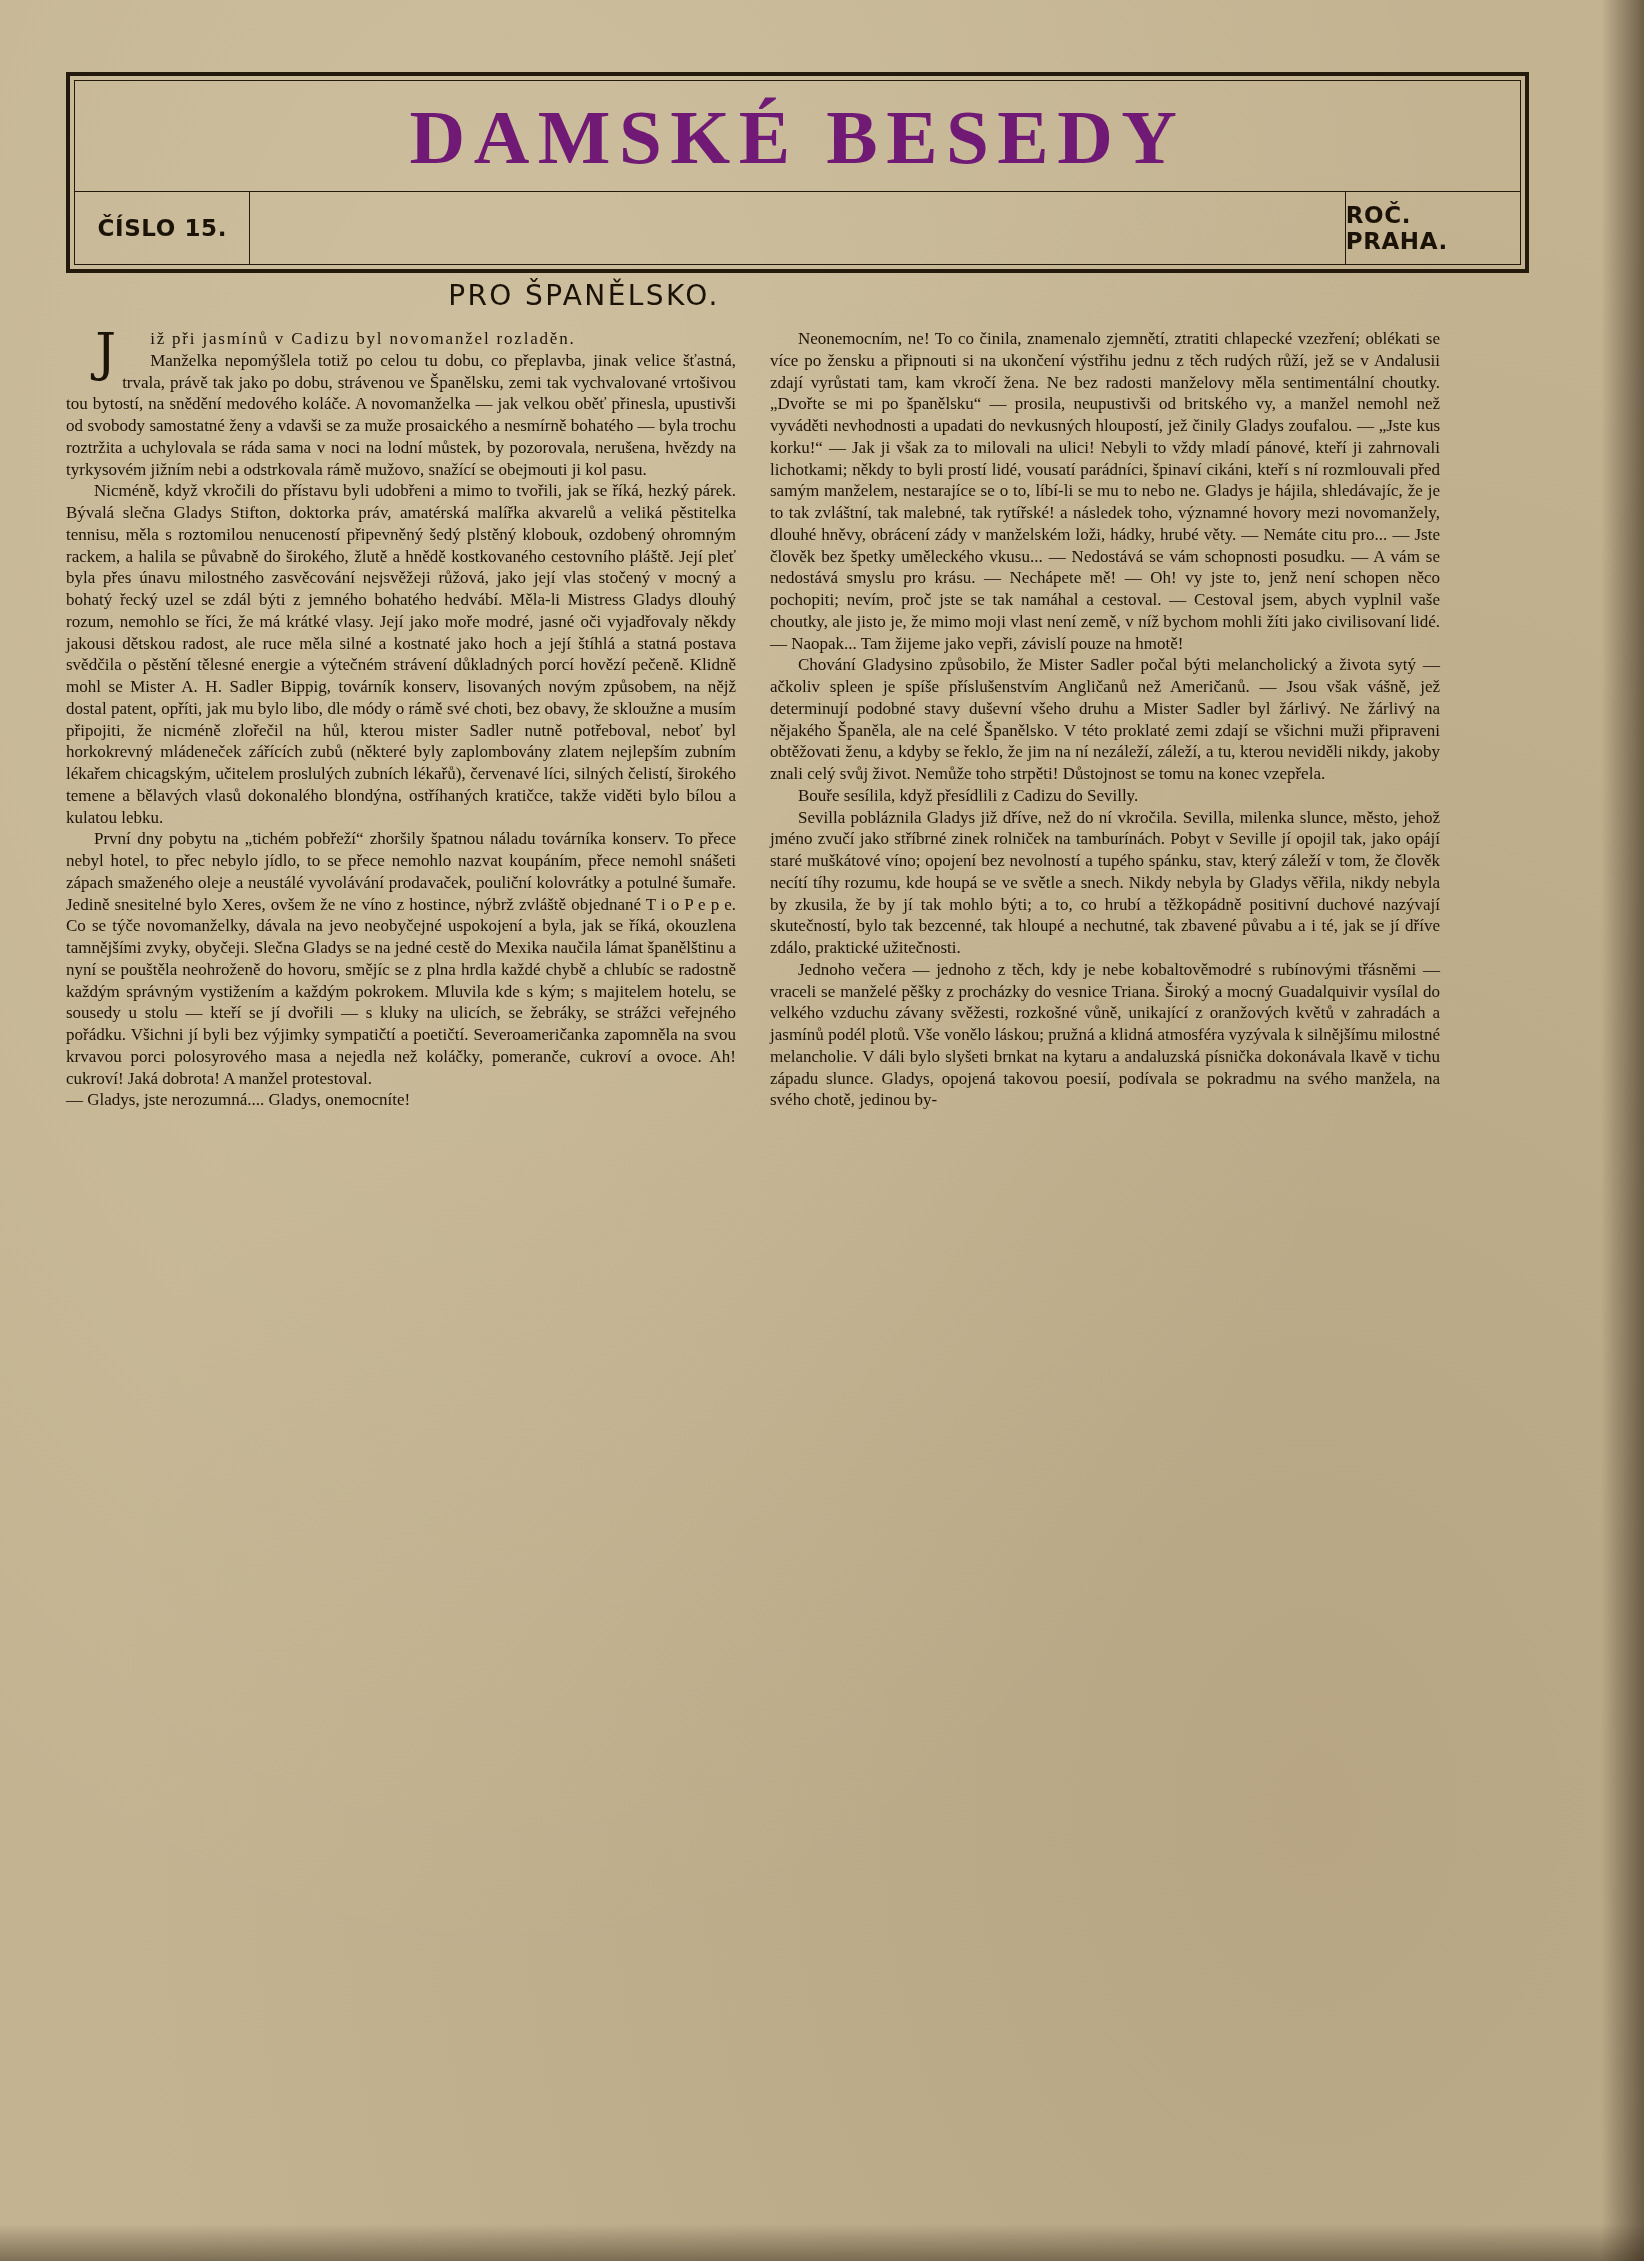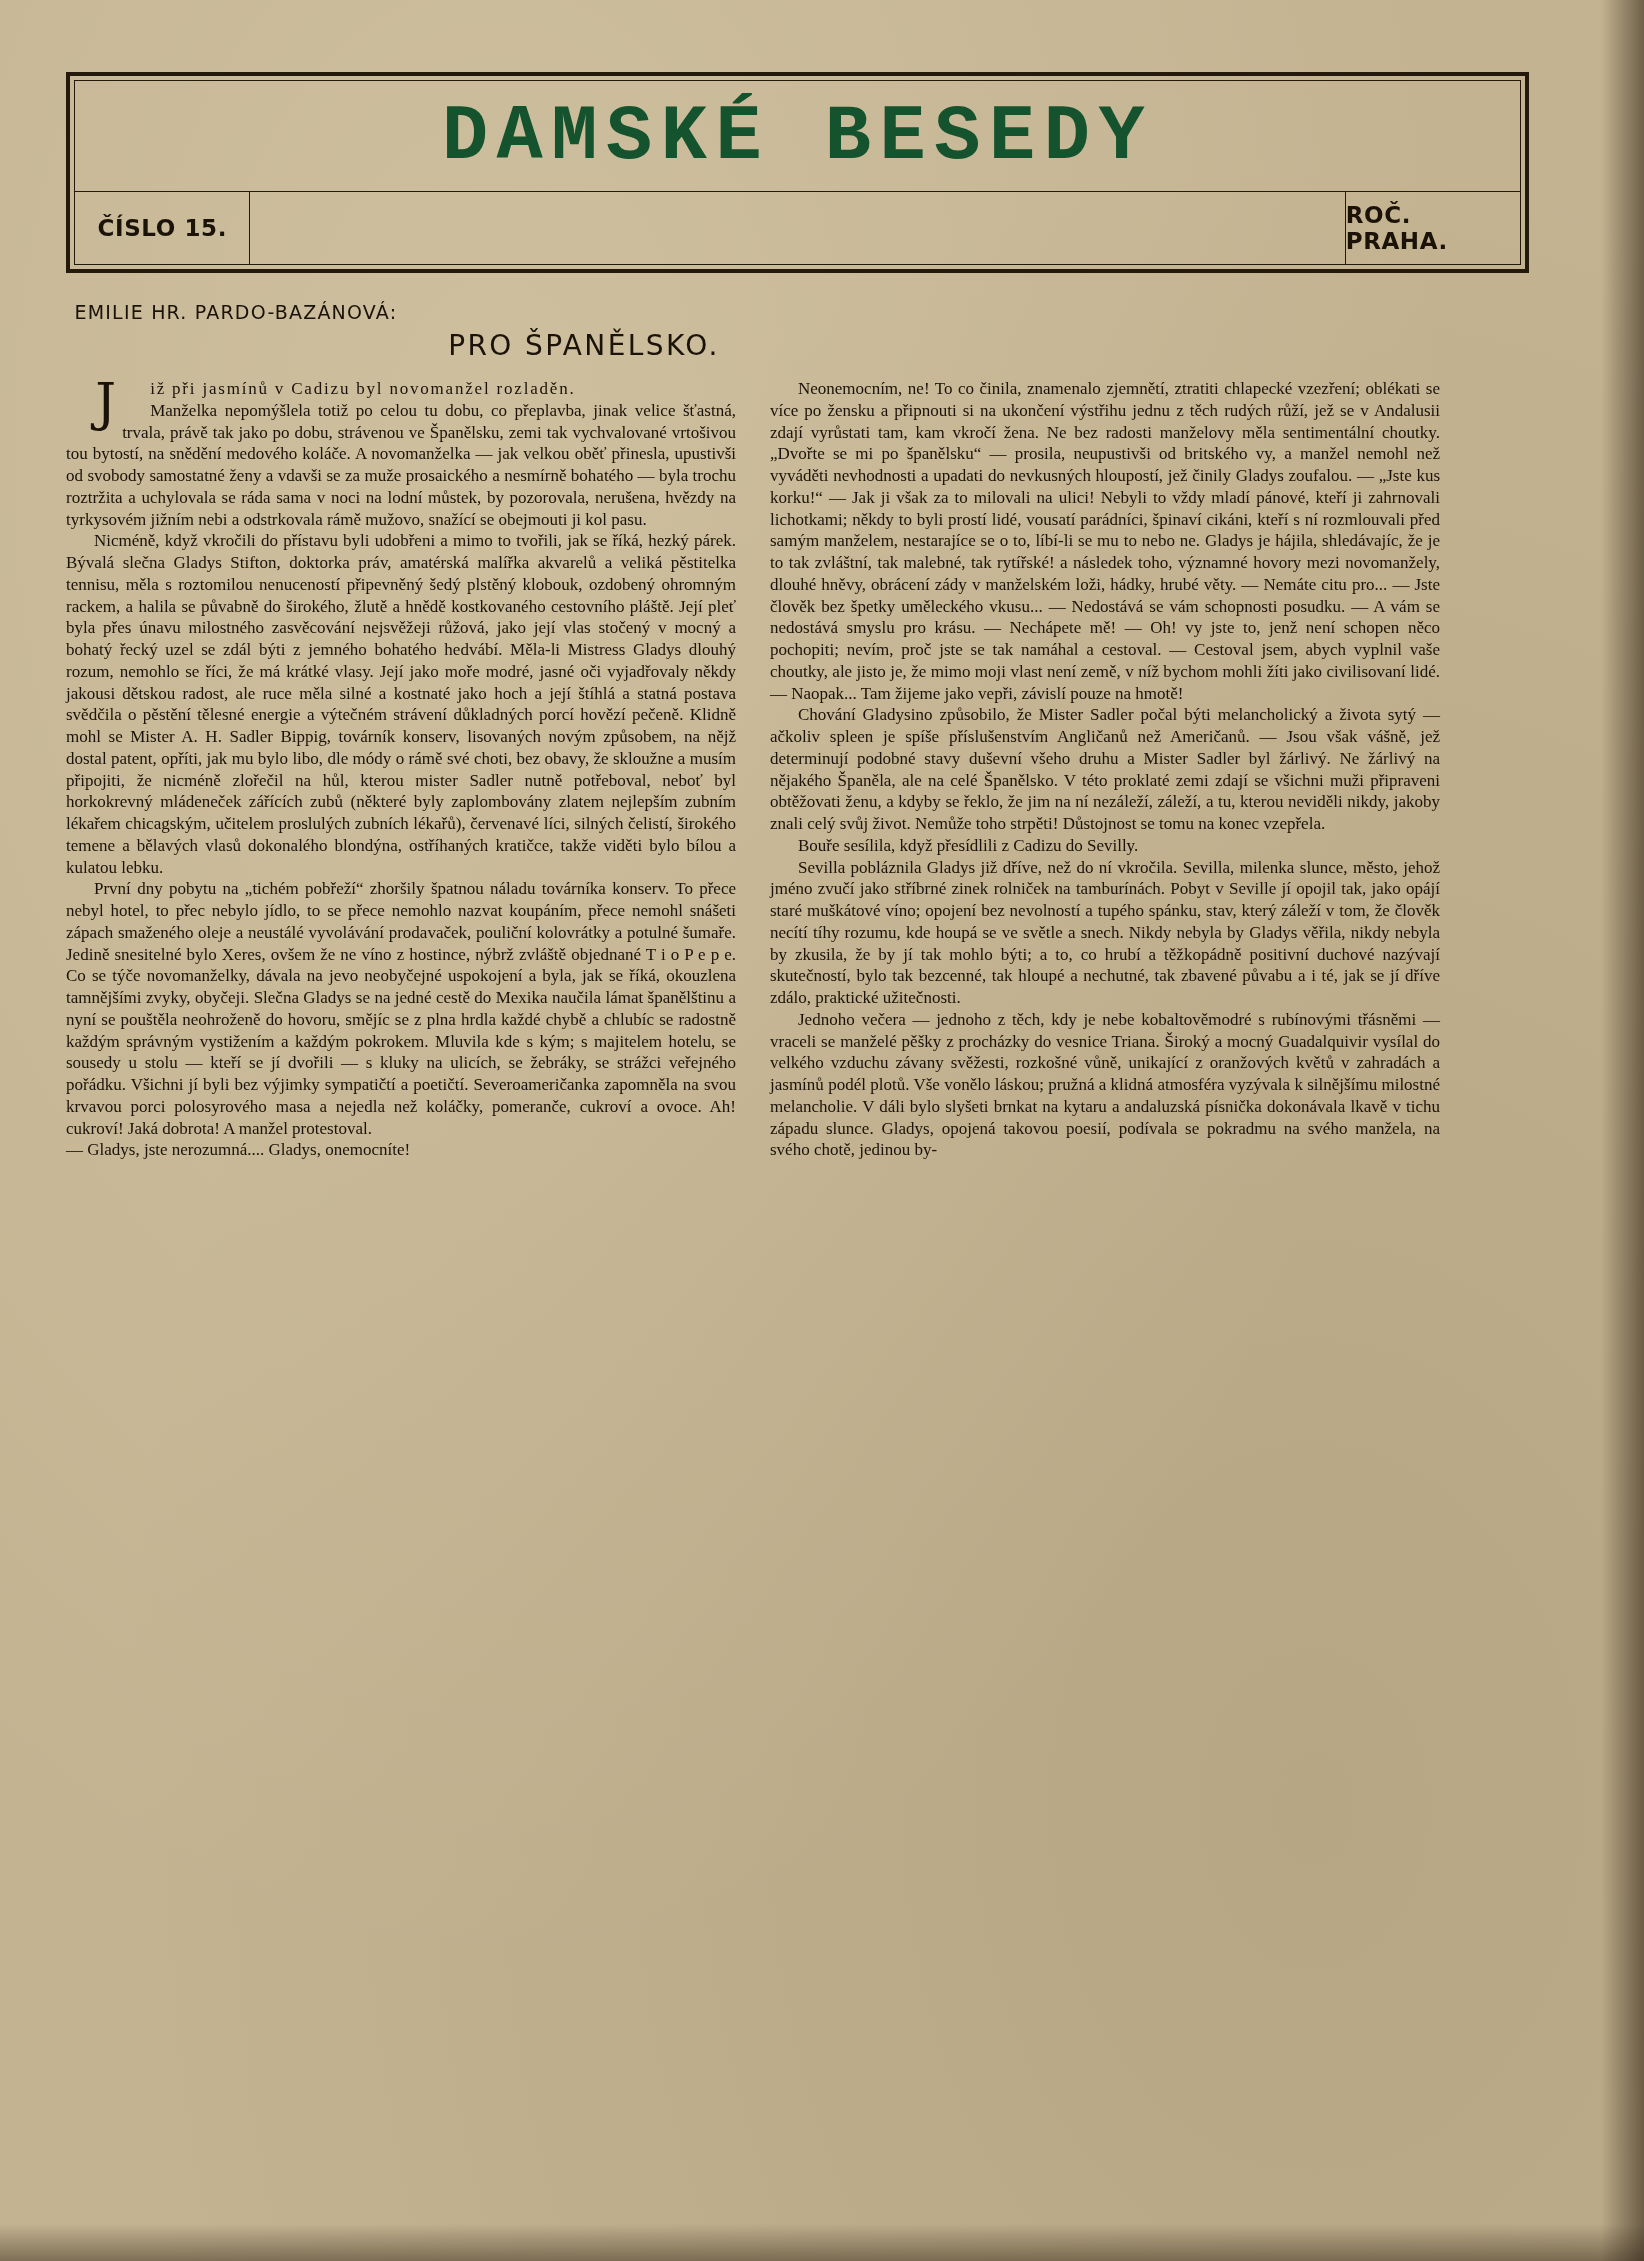--- a/index.html
+++ b/index.html
@@ -60,26 +60,26 @@
   .masthead-inner {
     border: 1.8px solid #241a0c;
     margin: 4.3px;
     padding: 0;
   }
   .title-bar {
     text-align: center;
     padding: 16px 0 3.7px 0;
   }
   .title-bar .title {
-    font-family: Liberation Mono, monospace;
+    font-family: Liberation Serif, serif;
     font-weight: bold;
     font-size: 77px;
     letter-spacing: 8.5px;
     line-height: 1.06;
-    color: #14532d;
+    color: #701a75;
   }
   .masthead-rule {
     border-top: 1.8px solid #241a0c;
     margin: 8.5px 0 0 0;
   }
   .sub-row {
     display: flex;
     align-items: stretch;
   }
   .sub-cell-left, .sub-cell-right {
@@ -201,21 +201,20 @@
         <div class="sub-row">
           <div class="sub-cell-left">ČÍSLO 15.</div>
           <div class="sub-cell-mid">
           </div>
           <div class="sub-cell-right">ROČ. PRAHA.</div>
         </div>
 
       </div>
     </div>
 
-    <div class="author">EMILIE HR. PARDO-BAZÁNOVÁ:</div>
     <div class="headline">PRO ŠPANĚLSKO.</div>
 
     <div class="cols">
 
       <div class="col">
         <p class="dropcap-para">
           <span class="dropcap">J</span>
           <span class="sp">iž při jasmínů v Cadizu byl novomanžel rozladěn.</span>
         </p>
         <p>Manželka nepomýšlela totiž po celou tu dobu, co přeplavba, jinak velice šťastná, trvala, právě tak jako po dobu, strávenou ve Španělsku, zemi tak vychvalované vrtošivou tou bytostí, na snědění medového koláče. A novomanželka — jak velkou oběť přinesla, upustivši od svobody samostatné ženy a vdavši se za muže prosaického a nesmírně bohatého — byla trochu roztržita a uchylovala se ráda sama v noci na lodní můstek, by pozorovala, nerušena, hvězdy na tyrkysovém jižním nebi a odstrkovala rámě mužovo, snažící se obejmouti ji kol pasu.</p>

